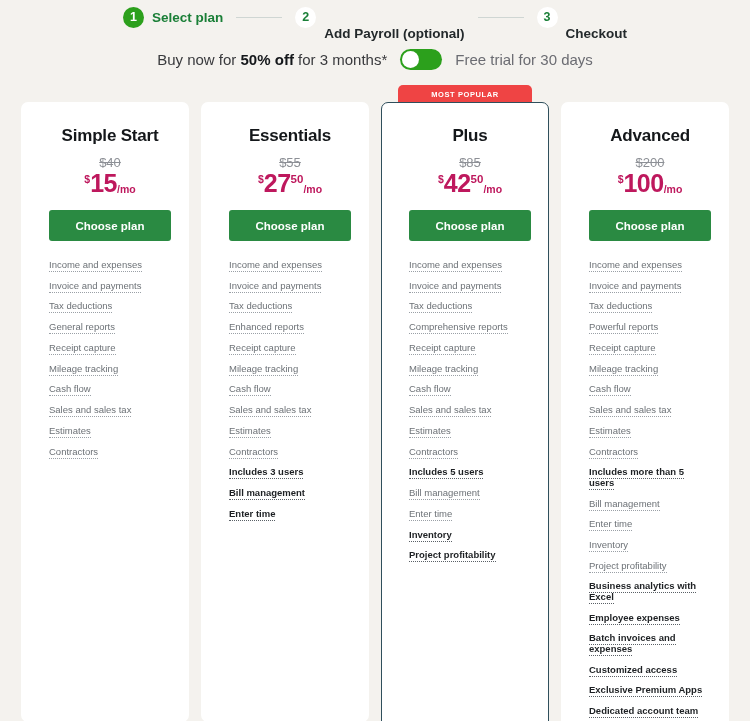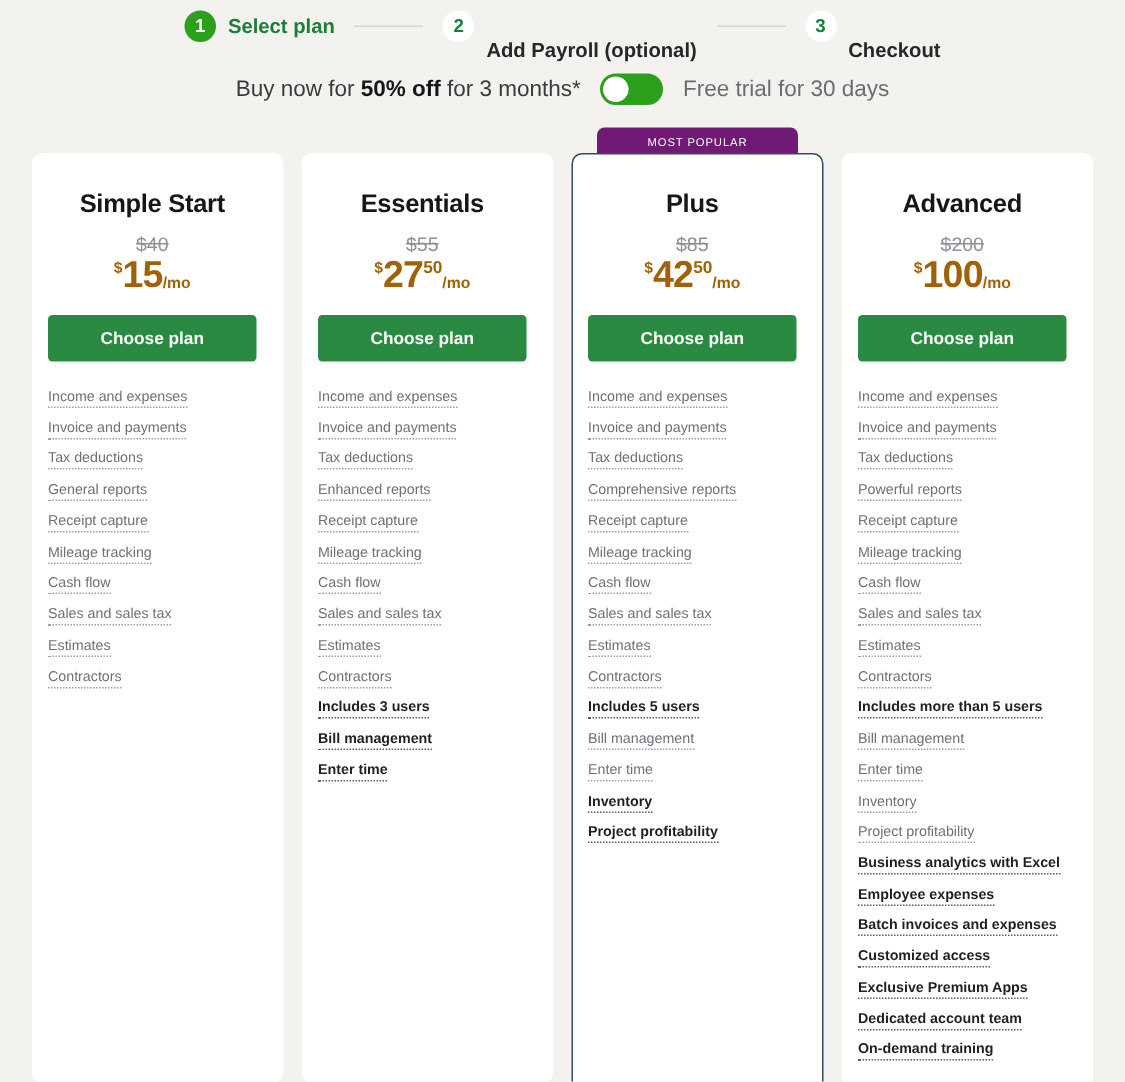--- a/index.html
+++ b/index.html
@@ -100,40 +100,40 @@
   .card-wrap {
     position: relative;
     width: 168px;
     flex: 0 0 168px;
     padding-top: 17px;
   }
   .card {
     background: #ffffff;
     border-radius: 7px;
     min-height: 620px;
-    padding: 18px 17px 20px 10px;
+    padding: 18px 17px 20px 27px;
     border: 1px solid transparent;
   }
   .card-wrap.popular .card {
     border: 1.5px solid #2f4f5c;
     border-radius: 7px;
     position: relative;
     z-index: 2;
     min-height: 637px;
   }
   .popular-banner {
     position: absolute;
     top: 0;
     left: 17px;
     right: 17px;
     height: 19px;
-    background: #701a75;
+    background: #ef4444;
     color: #ffffff;
     font-size: 7.5px;
-    font-weight: normal;
+    font-weight: bold;
     letter-spacing: 0.6px;
     display: flex;
     align-items: center;
     justify-content: center;
     border-radius: 5px 5px 0 0;
     z-index: 1;
   }
 
   .plan-name {
     text-align: center;
@@ -145,21 +145,21 @@
   }
   .price-old {
     text-align: center;
     font-size: 13px;
     color: #8d9096;
     text-decoration: line-through;
     margin-top: 9px;
   }
   .price-now {
     text-align: center;
-    color: #a16207;
+    color: #be185d;
     margin-top: 1px;
     line-height: 1;
     white-space: nowrap;
   }
   .price-now .cur {
     font-size: 10.5px;
     font-weight: bold;
     vertical-align: 9px;
   }
   .price-now .amt {

